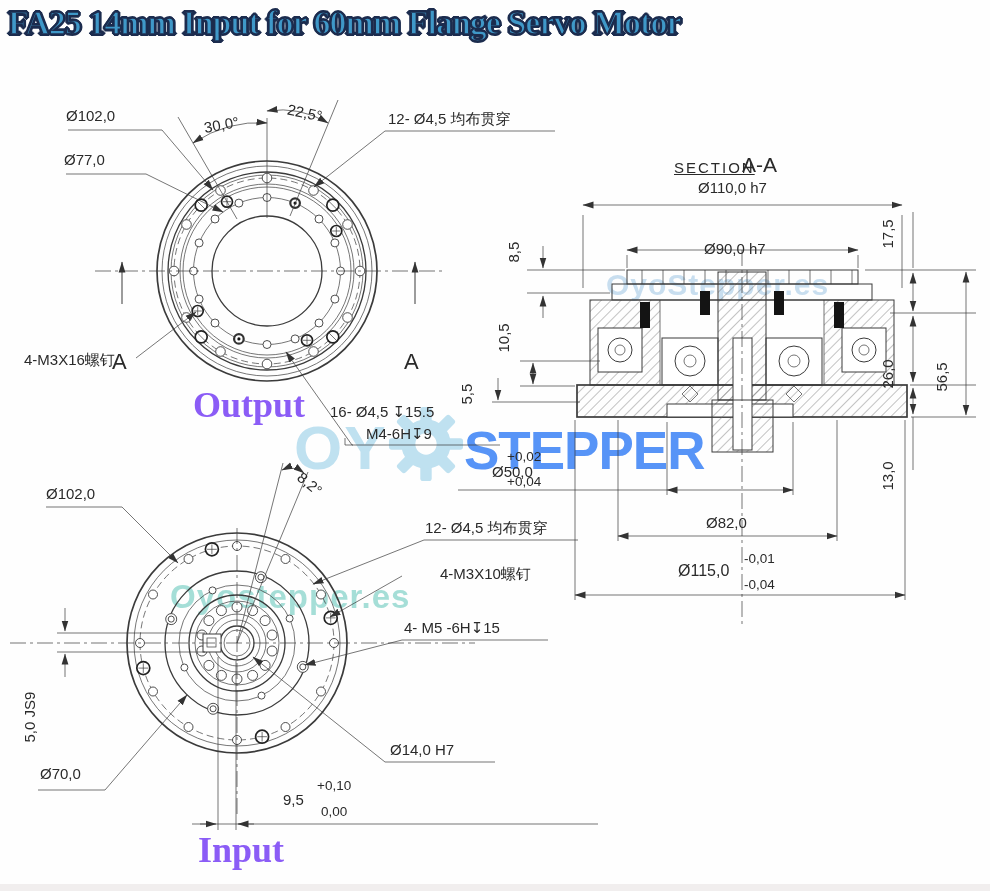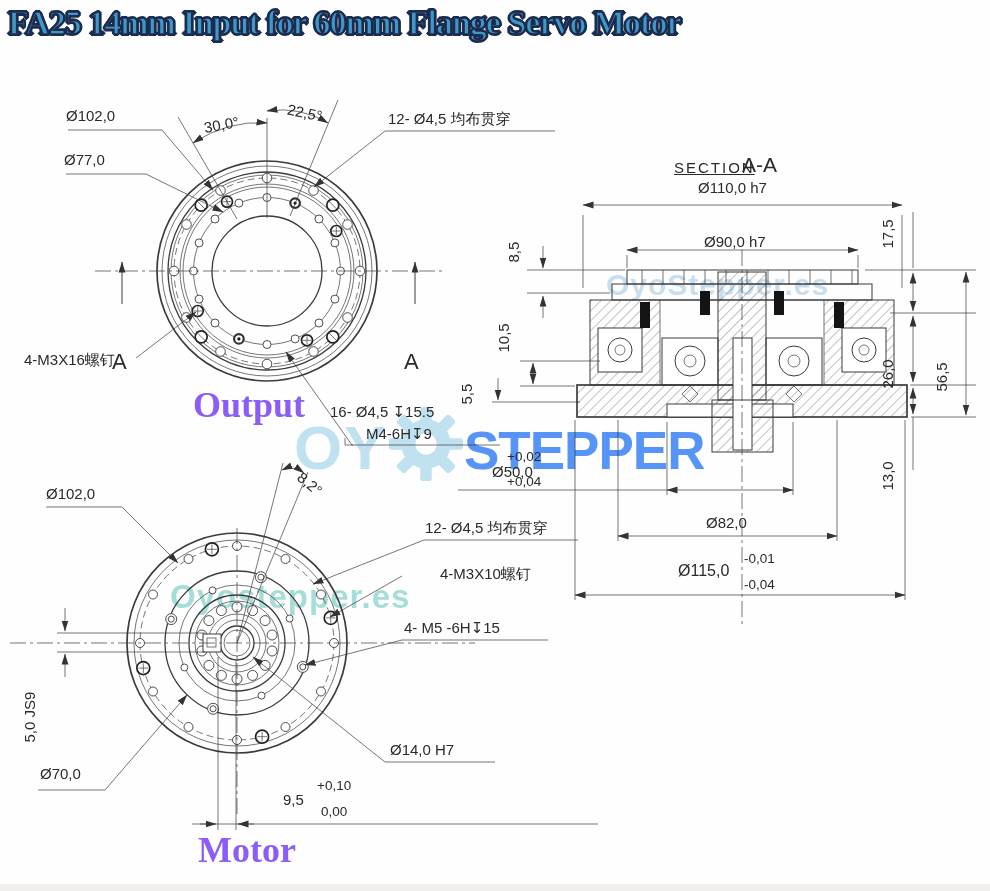--- a/index.html
+++ b/index.html
@@ -359,21 +359,21 @@
   <div class="lbl" style="left:24px;top:352px;">4-M3X16螺钉</div>
   <div class="lbl" style="left:112px;top:350px;font-size:22px;">A</div>
   <div class="lbl" style="left:404px;top:350px;font-size:22px;">A</div>
   <div class="lbl" style="left:330px;top:404px;">16- Ø4,5 ↧15.5</div>
   <div class="lbl" style="left:366px;top:426px;">M4-6H↧9</div>
   <div class="red" style="left:193px;top:384px;">Output</div>
 
   <div class="lbl sect" style="left:674px;top:160px;">SECTION</div>
   <div class="lbl" style="left:742px;top:153px;font-size:21px;">A-A</div>
   <div class="lbl" style="left:698px;top:180px;">Ø110,0 h7</div>
-  <div class="lbl" style="left:704px;top:234px;">Ø90,0 h7</div>
+  <div class="lbl" style="left:704px;top:241px;">Ø90,0 h7</div>
   <div class="lbl rot" style="left:896px;top:232px;">17,5</div>
   <div class="lbl rot" style="left:522px;top:246px;">8,5</div>
   <div class="lbl rot" style="left:512px;top:336px;">10,5</div>
   <div class="lbl rot" style="left:475px;top:388px;">5,5</div>
   <div class="lbl rot" style="left:896px;top:372px;">26,0</div>
   <div class="lbl rot" style="left:950px;top:375px;">56,5</div>
   <div class="lbl rot" style="left:896px;top:474px;">13,0</div>
   <div class="lbl" style="left:455px;top:464px;font-size:15px;margin-left:37px;">Ø50,0</div>
   <div class="tol" style="left:507px;top:449px;">+0,02</div>
   <div class="tol" style="left:507px;top:474px;">+0,04</div>
@@ -386,16 +386,16 @@
   <div class="lbl" style="left:296px;top:476px;transform:rotate(40deg);">8,2°</div>
   <div class="lbl" style="left:425px;top:520px;">12- Ø4,5 均布贯穿</div>
   <div class="lbl" style="left:404px;top:566px;margin-left:36px;">4-M3X10螺钉</div>
   <div class="lbl" style="left:404px;top:620px;">4- M5 -6H↧15</div>
   <div class="lbl" style="left:390px;top:742px;">Ø14,0 H7</div>
   <div class="lbl" style="left:283px;top:792px;">9,5</div>
   <div class="tol" style="left:317px;top:778px;">+0,10</div>
   <div class="tol" style="left:321px;top:804px;">0,00</div>
   <div class="lbl" style="left:40px;top:766px;">Ø70,0</div>
   <div class="lbl rot" style="left:38px;top:726px;">5,0 JS9</div>
-  <div class="red" style="left:198px;top:829px;">Motor</div>
+  <div class="red" style="left:198px;top:829px;">Input</div>
 
   <div id="bottom-bar"></div>
 </div>
 
 </body></html>

